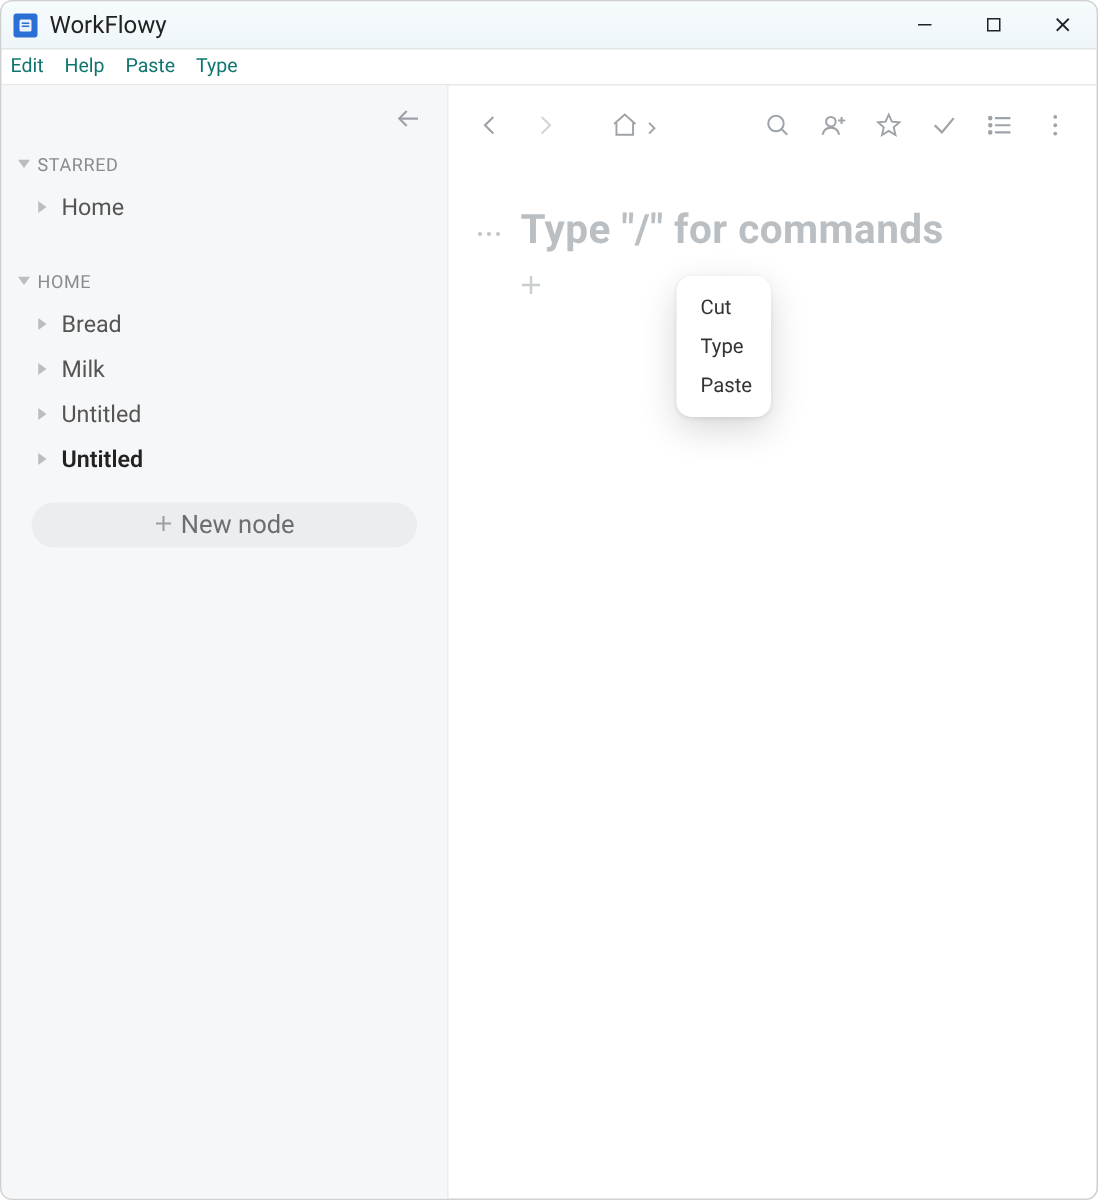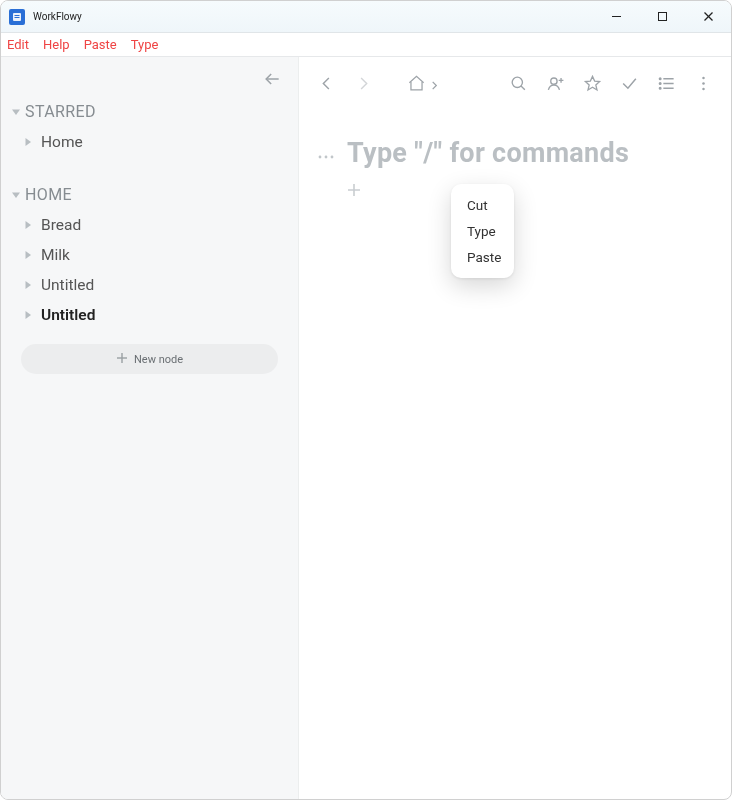--- a/index.html
+++ b/index.html
@@ -23,36 +23,36 @@
     border-bottom: 1px solid #e0e5e8;
   }
   .titlebar .app-icon {
     width: 16px; height: 16px;
     background: #2a6fd6;
     border-radius: 2px;
     display: inline-flex; align-items:center; justify-content:center;
     margin-right: 8px;
   }
   .titlebar .app-icon svg { width:10px; height:10px; }
-  .titlebar .title { font-size: 10px; color: #222; }
+  .titlebar .title { font-size: 16px; color: #222; }
   .win-controls { margin-left: auto; display: flex; height: 100%; }
   .win-btn {
     width: 46px; height: 100%;
     display: flex; align-items: center; justify-content: center;
     color: #222;
   }
   .win-btn svg { width: 11px; height: 11px; }
   
   .menubar {
     height: 24px;
     display: flex; align-items: center;
     padding: 0 6px;
     border-bottom: 1px solid #e6e8ea;
     font-size: 13px;
-    color: #ef4444;
+    color: #0f766e;
     gap: 14px;
   }
   .menubar span { cursor: default; }
   
   .content { display: flex; height: calc(800px - 32px - 24px); }
   .sidebar {
     width: 298px;
     background: #f6f7f8;
     border-right: 1px solid #eceeee;
     position: relative;
@@ -61,41 +61,41 @@
   .sidebar-top {
     display: flex; justify-content: flex-end;
     padding: 6px 16px 0 16px;
   }
   .back-btn { color: #9da3a8; }
   .back-btn svg { width: 20px; height: 20px; }
   .section-header {
     display: flex; align-items: flex-start;
     padding: 10px 12px 6px 10px;
     color: #868c91;
-    font-size: 16px;
+    font-size: 12px;
     letter-spacing: .4px;
   }
   .section-header .chev { margin-right: 4px; color:#b8bec2; }
   .section-header .chev svg,
   .item .bullet svg { width: 10px; height: 10px; }
   .item {
     display: flex; align-items: center;
     padding: 6px 10px 6px 22px;
     font-size: 15.5px;
     color: #555;
   }
   .item .bullet { color: #b8bec2; margin-right: 8px; }
   .item.active { color: #222; font-weight: 600; }
   .new-node {
     margin: 14px 20px 0 20px;
     background: #ecedee;
     border-radius: 16px;
     height: 30px;
     display: flex; align-items: center; justify-content: center;
-    color: #6a6f73; font-size: 11px;
+    color: #6a6f73; font-size: 17px;
   }
   .new-node .plus { margin-right: 6px; color:#9a9fa3; }
   
   .main { flex: 1; position: relative; padding: 14px 18px; }
   .toolbar {
     display: flex; align-items: center;
     height: 28px;
     color: #9da3a8;
   }
   .toolbar .nav { display: flex; align-items: center; gap: 18px; }

